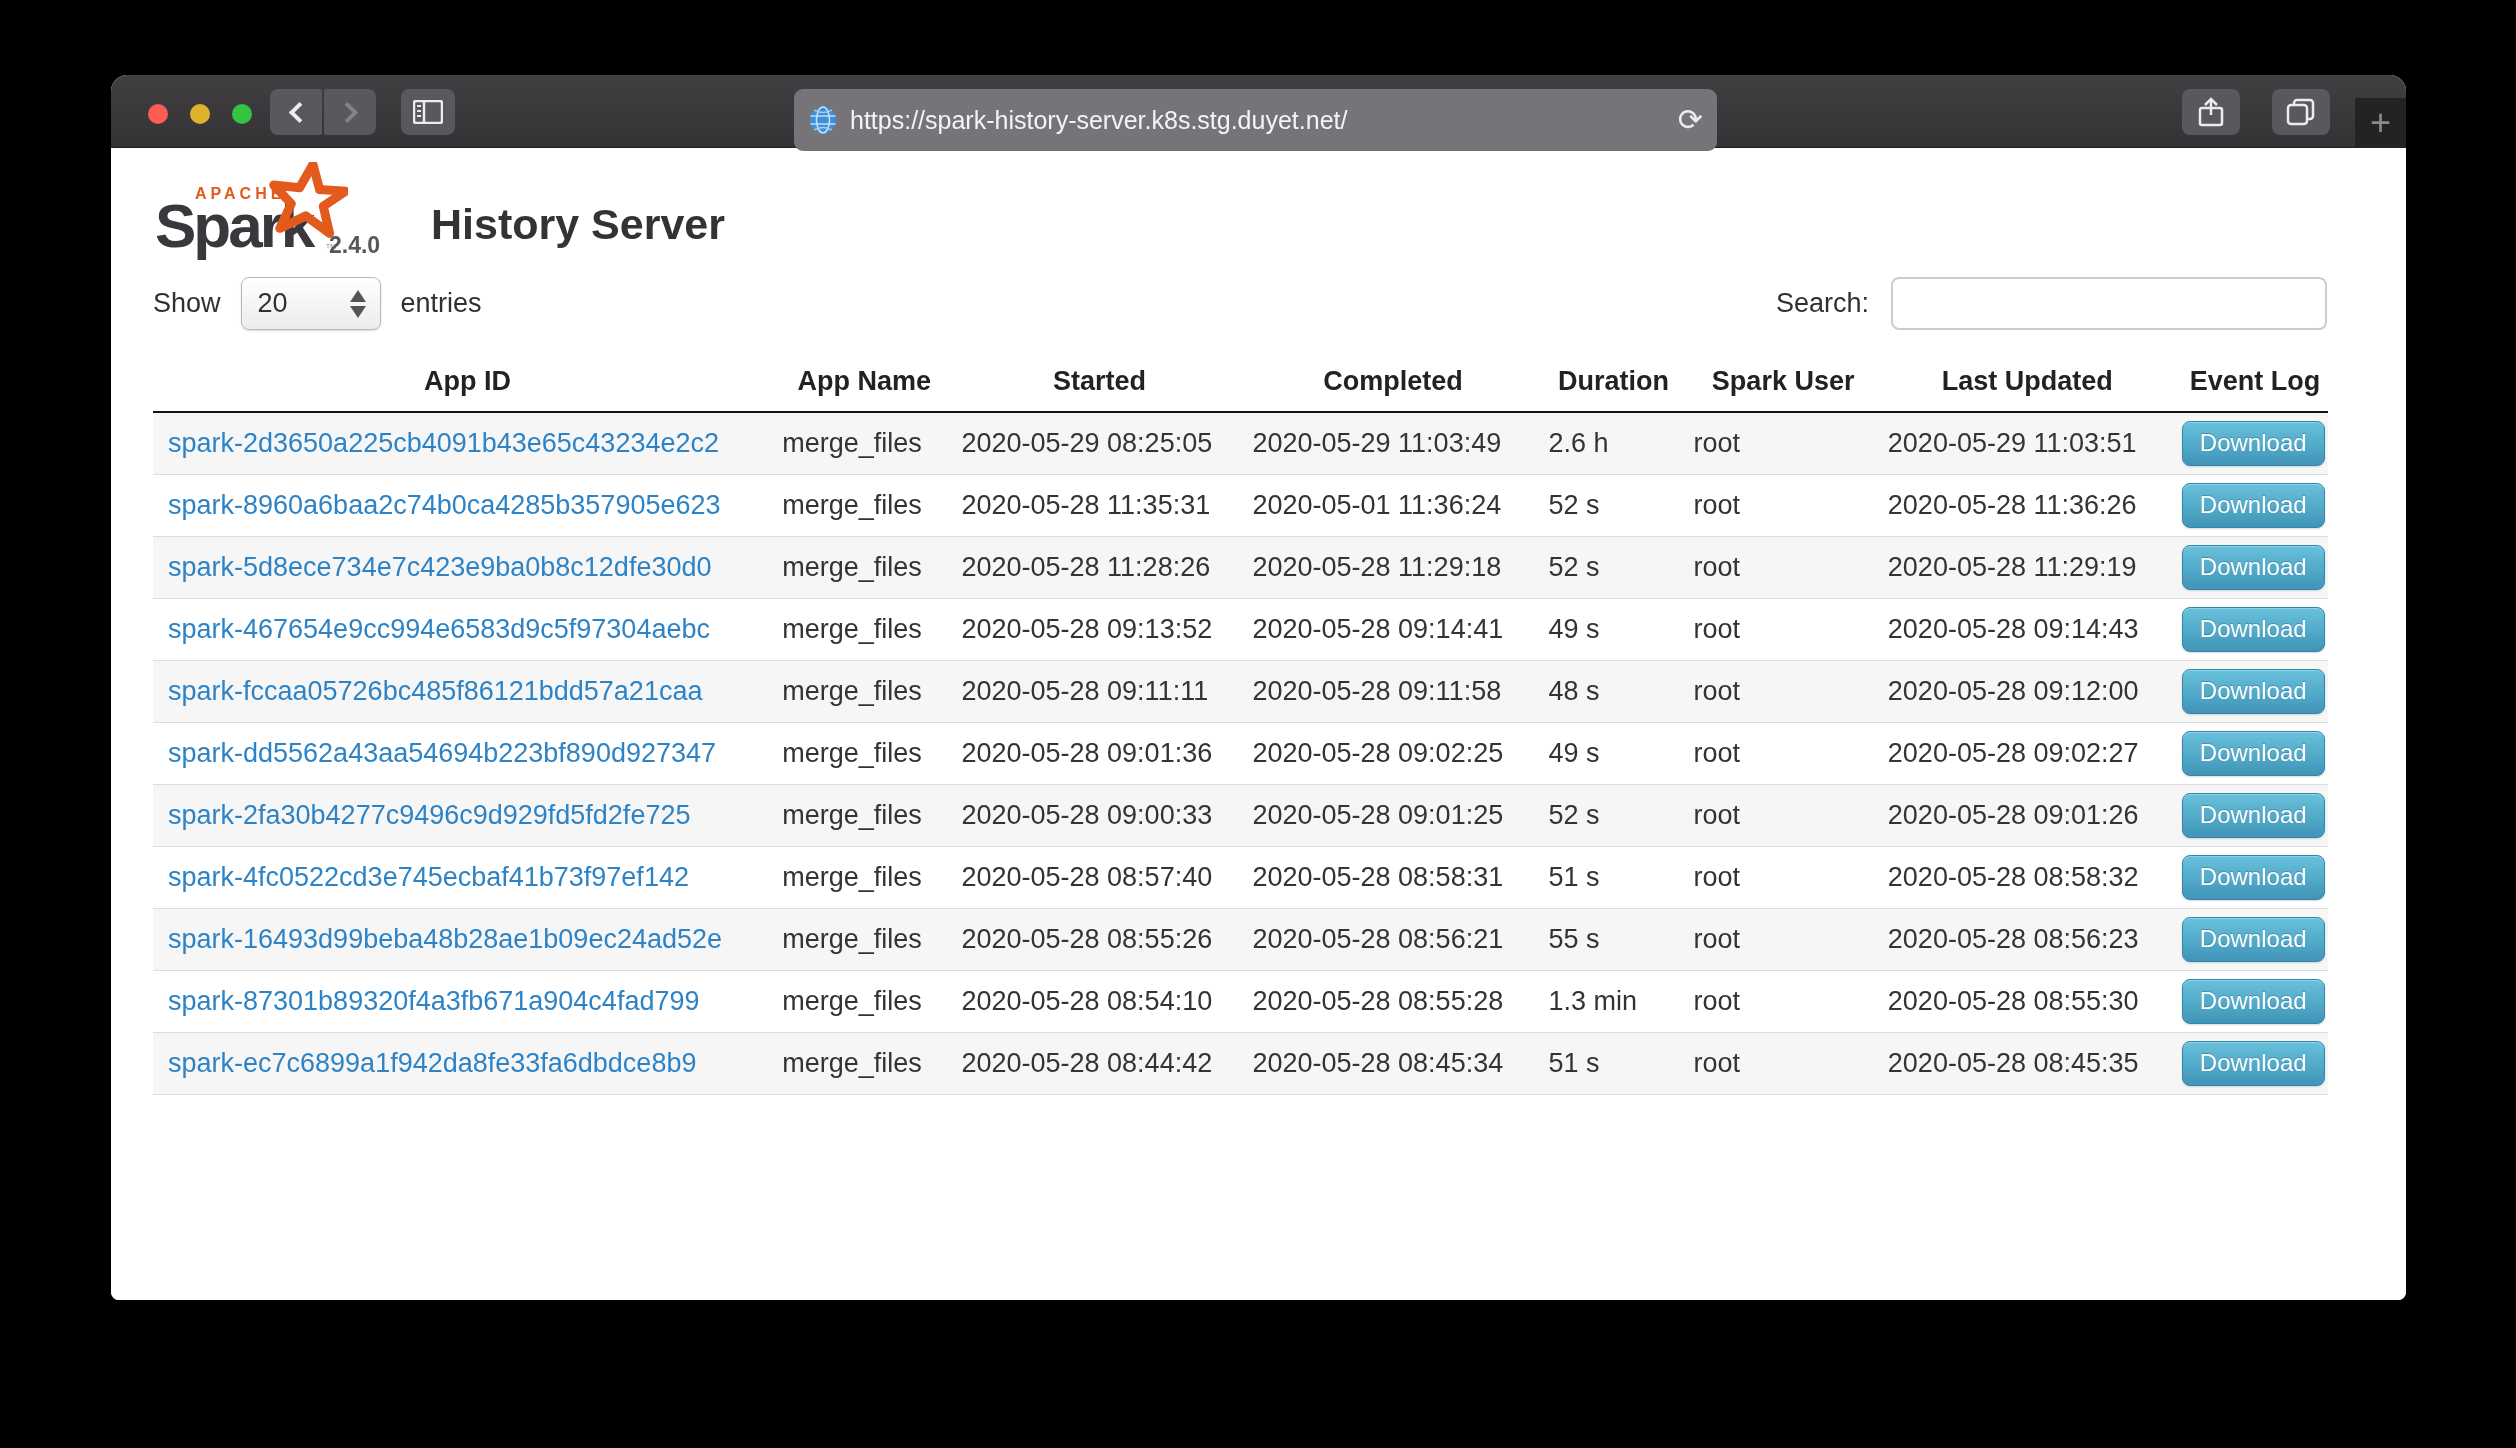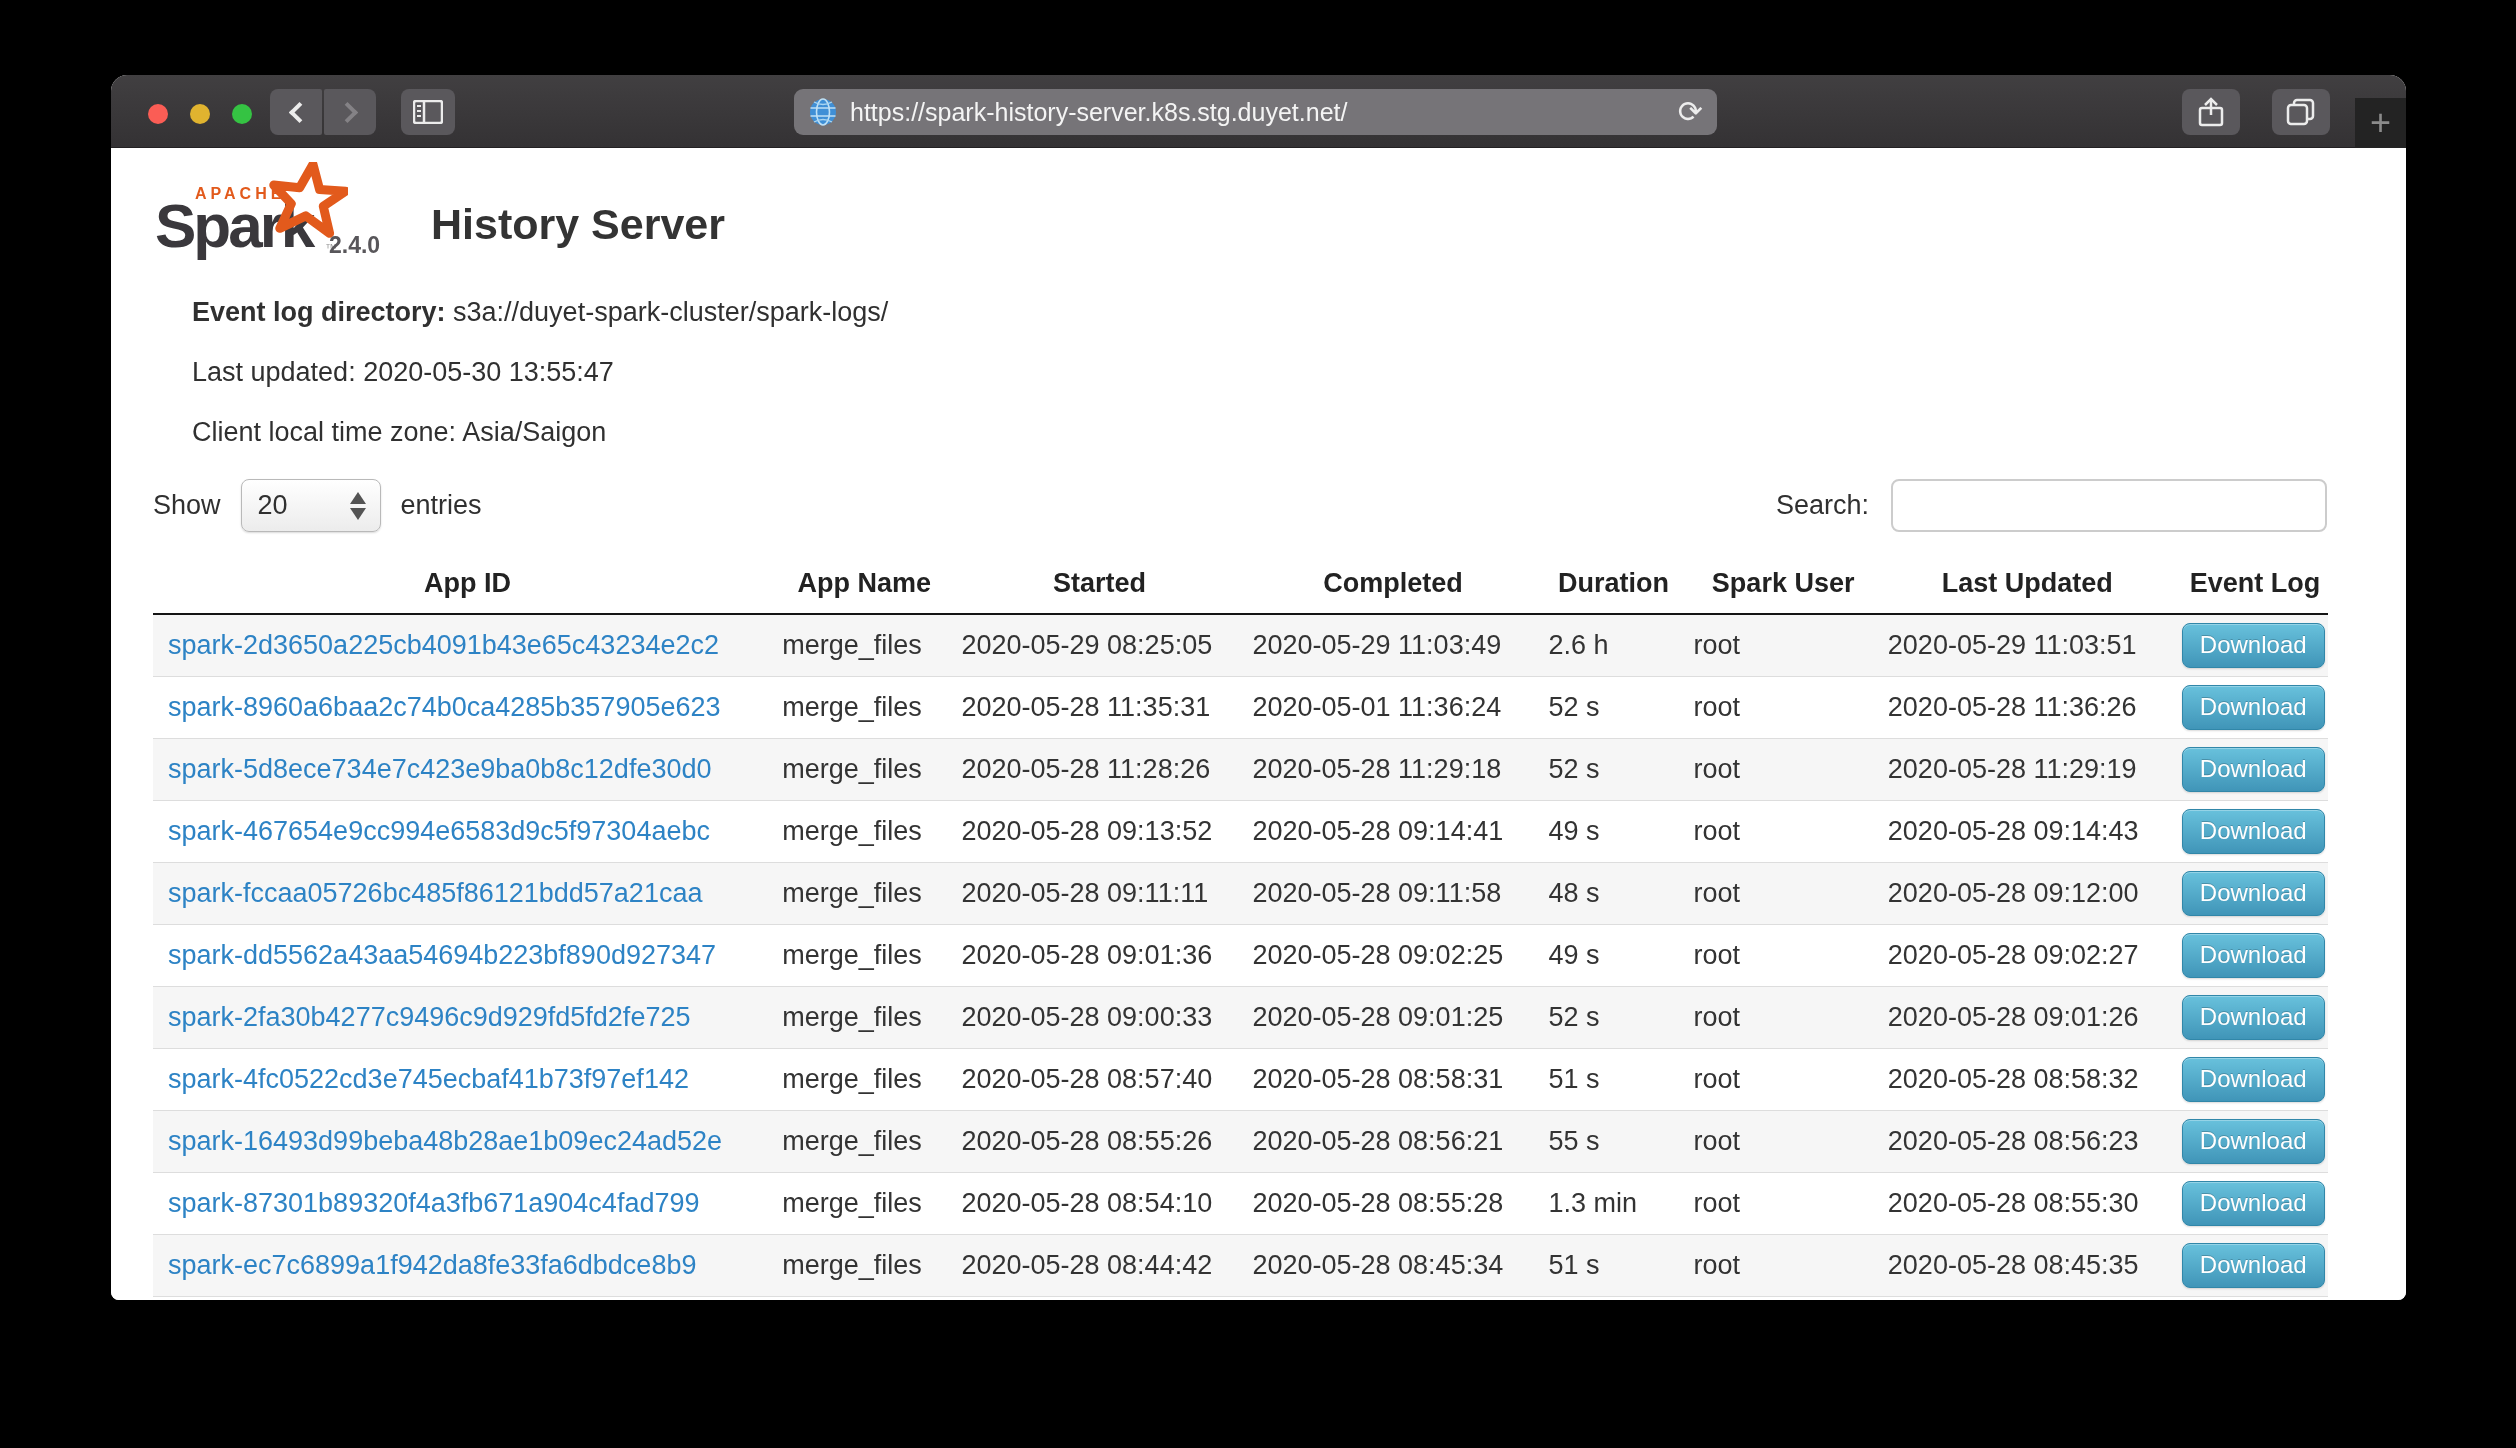--- a/index.html
+++ b/index.html
@@ -23,21 +23,21 @@
 
   .tb-btn { position:absolute; top:14px; height:46px; background:#5a585c;
             border-radius:8px; display:flex; align-items:center; justify-content:center; }
   .btn-back    { left:159px; width:52px; border-radius:8px 2px 2px 8px; }
   .btn-forward { left:213px; width:52px; border-radius:2px 8px 8px 2px; }
   .btn-sidebar { left:290px; width:54px; }
   .chev { width:15px; height:15px; border-left:4px solid #ececec; border-bottom:4px solid #ececec; }
   .chev.left  { transform:rotate(45deg); margin-left:6px; }
   .chev.right { transform:rotate(225deg); margin-right:6px; border-color:#848286; }
 
-  .urlbar { position:absolute; top:14px; left:683px; width:923px; height:46px;
+  .urlbar { position:absolute; top:14px; left:683px; width:923px; height:62px;
             background:#767478; border-radius:9px; display:flex; align-items:center;
             padding:12px 14px; }
   .url-text { color:#f4f4f4; font-size:25px; margin-left:12px; flex:1;
               white-space:nowrap; overflow:hidden; }
   .reload { color:#ededed; font-size:30px; line-height:1; }
 
   .btn-share { left:2071px; width:58px; }
   .btn-tabs  { left:2161px; width:58px; }
   .tb-icon svg { display:block; }
 
@@ -166,25 +166,20 @@
         <span class="logo-word">Spark</span>
         <span class="logo-tm">™</span>
         <svg class="logo-star" width="80" height="76" viewBox="0 0 80 76">
           <path d="M40 2 L50 26 L76 24 L56 42 L66 68 L40 54 L16 70 L24 44 L4 28 L30 27 Z" fill="none" stroke="#e25a1c" stroke-width="9" stroke-linejoin="round" transform="rotate(8 40 38)"></path>
         </svg>
         <span class="logo-version">2.4.0</span>
       </div>
       <h1 class="page-title">History Server</h1>
     </div>
 
-    <div class="info">
-      <p><b>Event log directory:</b><span> s3a://duyet-spark-cluster/spark-logs/</span></p>
-      <p>Last updated: 2020-05-30 13:55:47</p>
-      <p>Client local time zone: Asia/Saigon</p>
-    </div>
 
     <div class="controls">
       <span class="lbl">Show</span>
       <div class="entries-select">
         <span>20</span>
         <span class="spinner">
           <span class="tri-up"></span>
             <span class="tri-down"></span>
         </span>
       </div>

